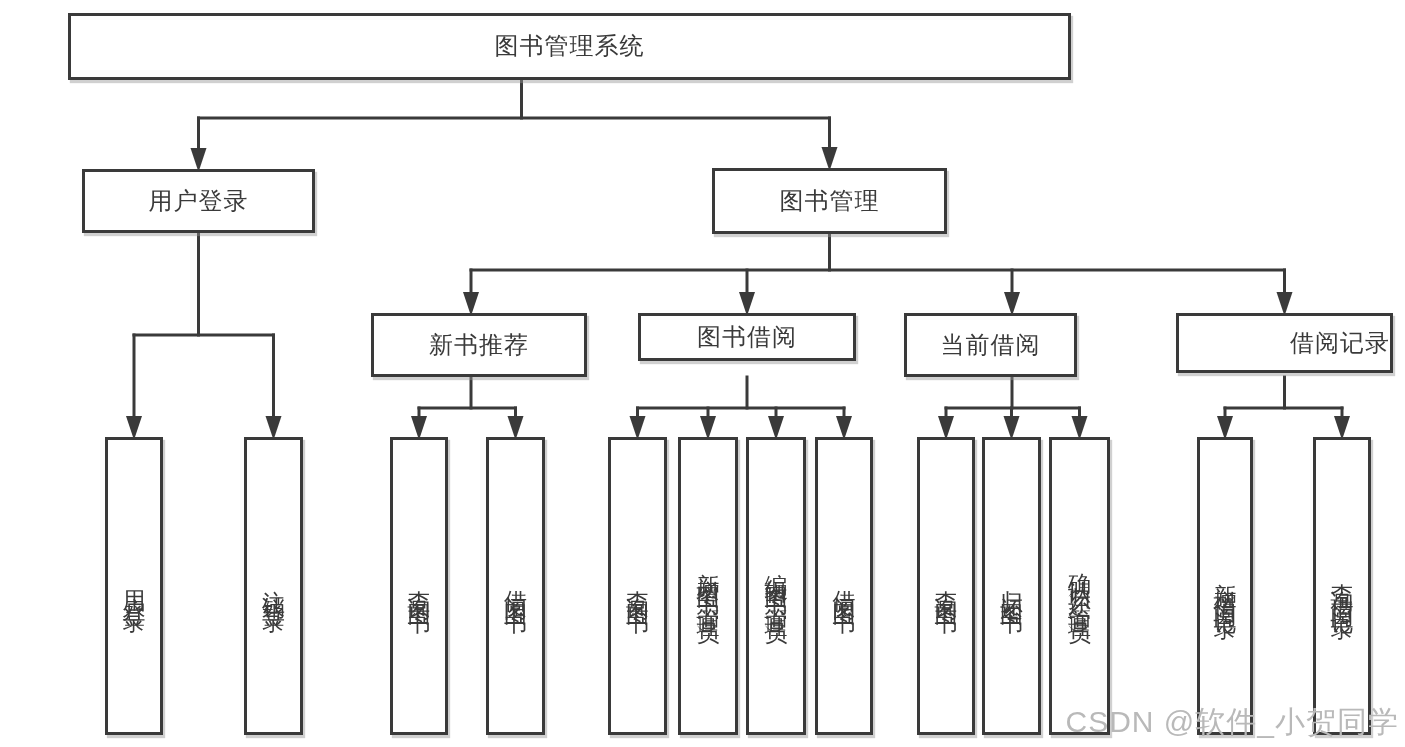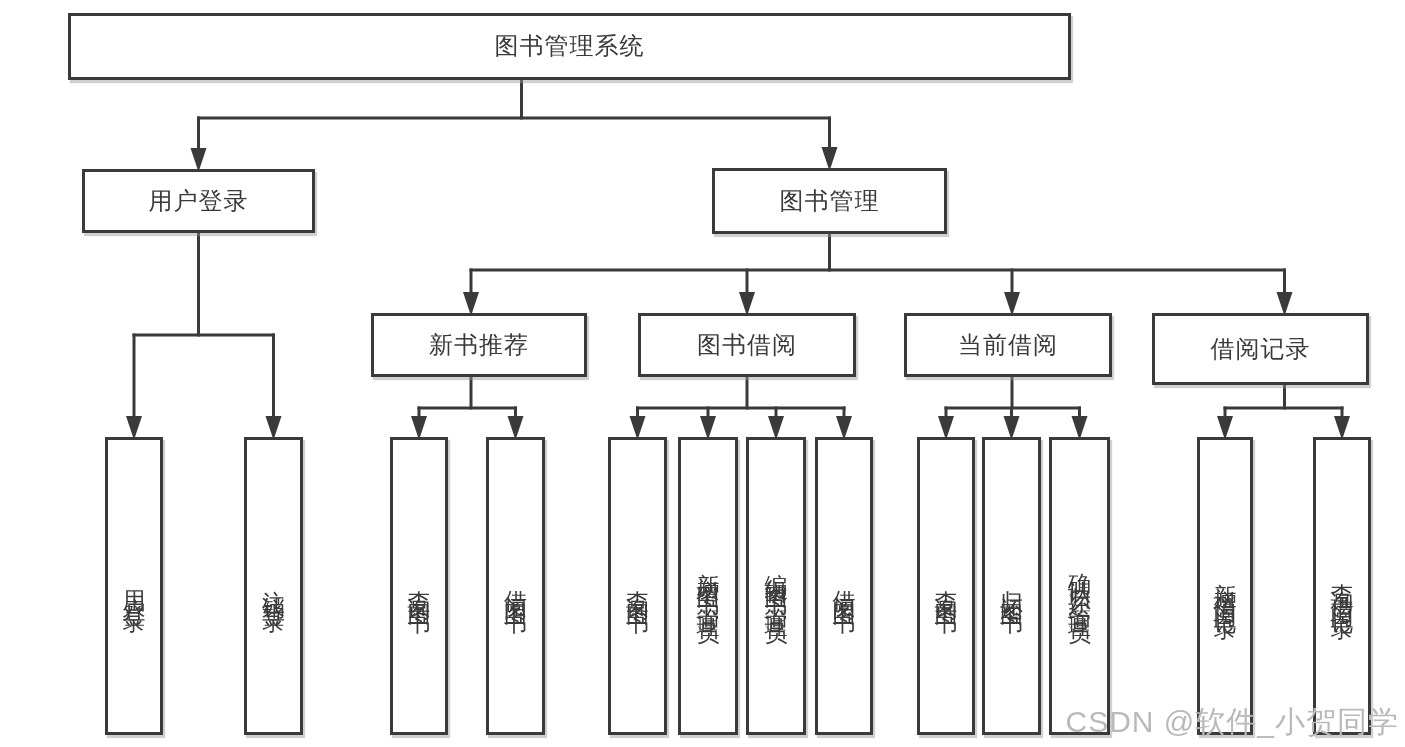--- a/index.html
+++ b/index.html
@@ -113,27 +113,27 @@
       </div>
       <div class="node h" style="left: 82px; top: 169px; width: 233px; height: 64px;">
         <span class="lbl">用户登录</span>
       </div>
       <div class="node h" style="left: 712px; top: 168px; width: 235px; height: 66px;">
         <span class="lbl">图书管理</span>
       </div>
       <div class="node h" style="left: 363px; top: 313px; width: 216px; height: 64px; margin-left: 8px;">
         <span class="lbl">新书推荐</span>
       </div>
-      <div class="node h" style="left: 638px; top: 313px; width: 218px; height: 64px;">
+      <div class="node h" style="left: 638px; top: 313px; width: 218px; height: 48px;">
         <span class="lbl">图书借阅</span>
       </div>
-      <div class="node h" style="left: 904px; top: 313px; width: 208px; height: 64px;">
+      <div class="node h" style="left: 904px; top: 313px; width: 173px; height: 64px;">
         <span class="lbl">当前借阅</span>
       </div>
-      <div class="node h" style="left: 1152px; top: 313px; width: 217px; height: 72px;">
+      <div class="node h" style="left: 1176px; top: 313px; width: 217px; height: 60px; justify-content: flex-end;">
         <span class="lbl">借阅记录</span>
       </div>
       <div class="node v" style="left: 105px; top: 437px; width: 58px; height: 298px;">
         <span class="lbl">用户登录</span>
       </div>
       <div class="node v" style="left: 244px; top: 437px; width: 59px; height: 298px;">
         <span class="lbl">注销登录</span>
       </div>
       <div class="node v" style="left: 390px; top: 437px; width: 58px; height: 298px;">
         <span class="lbl">查询图书</span>

